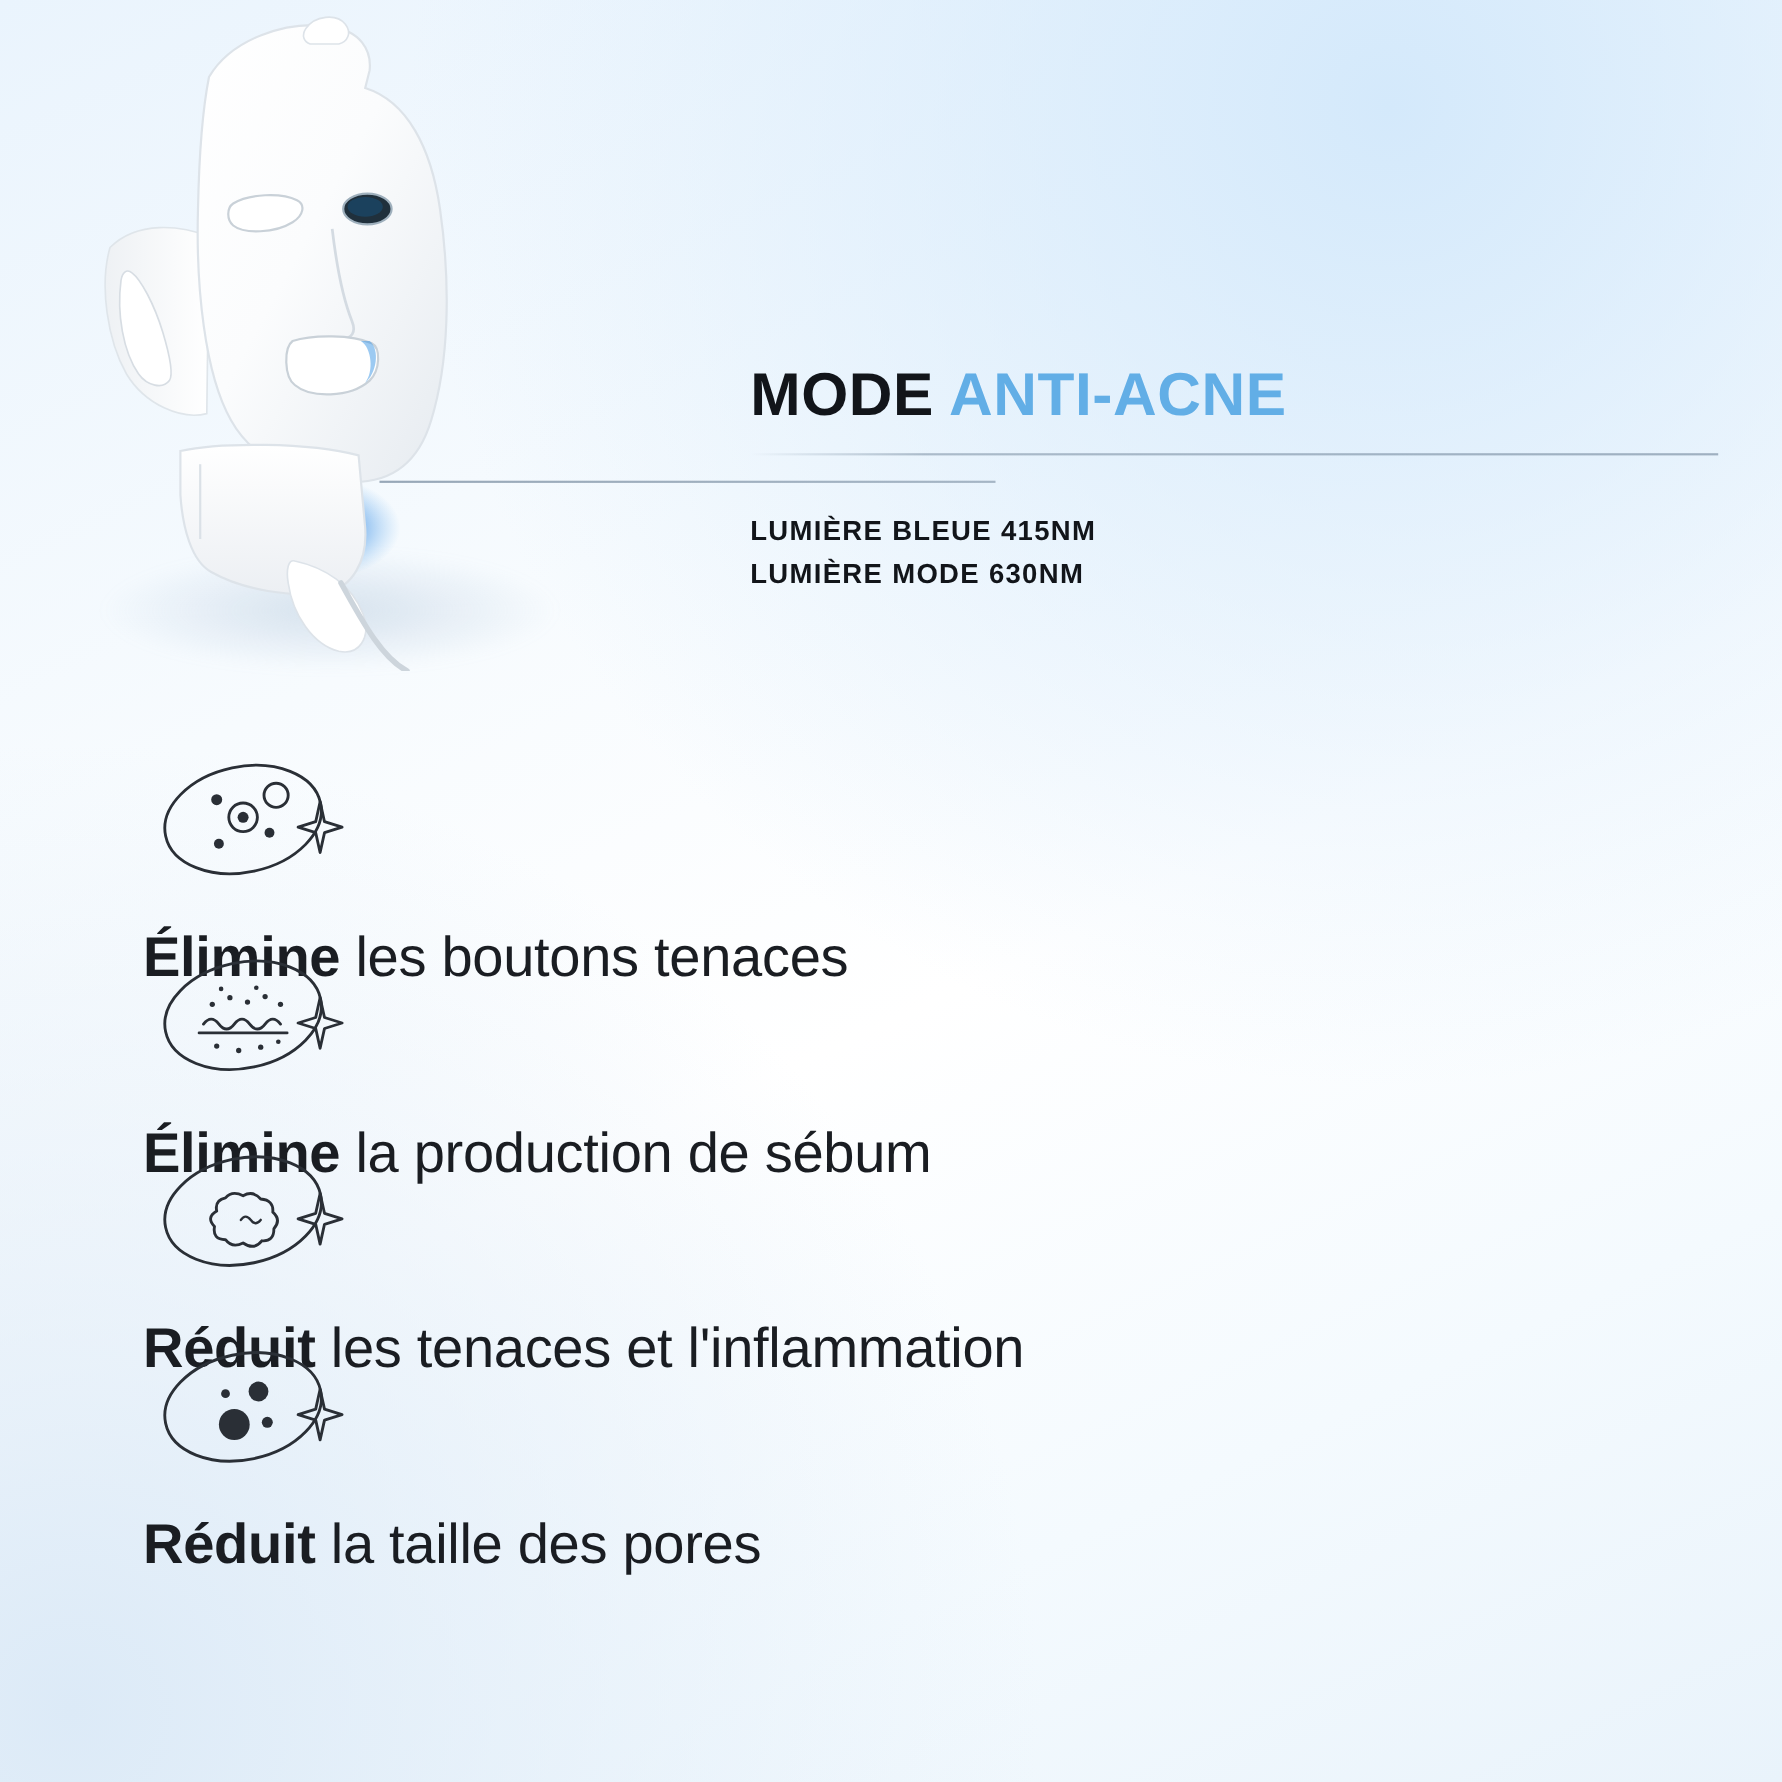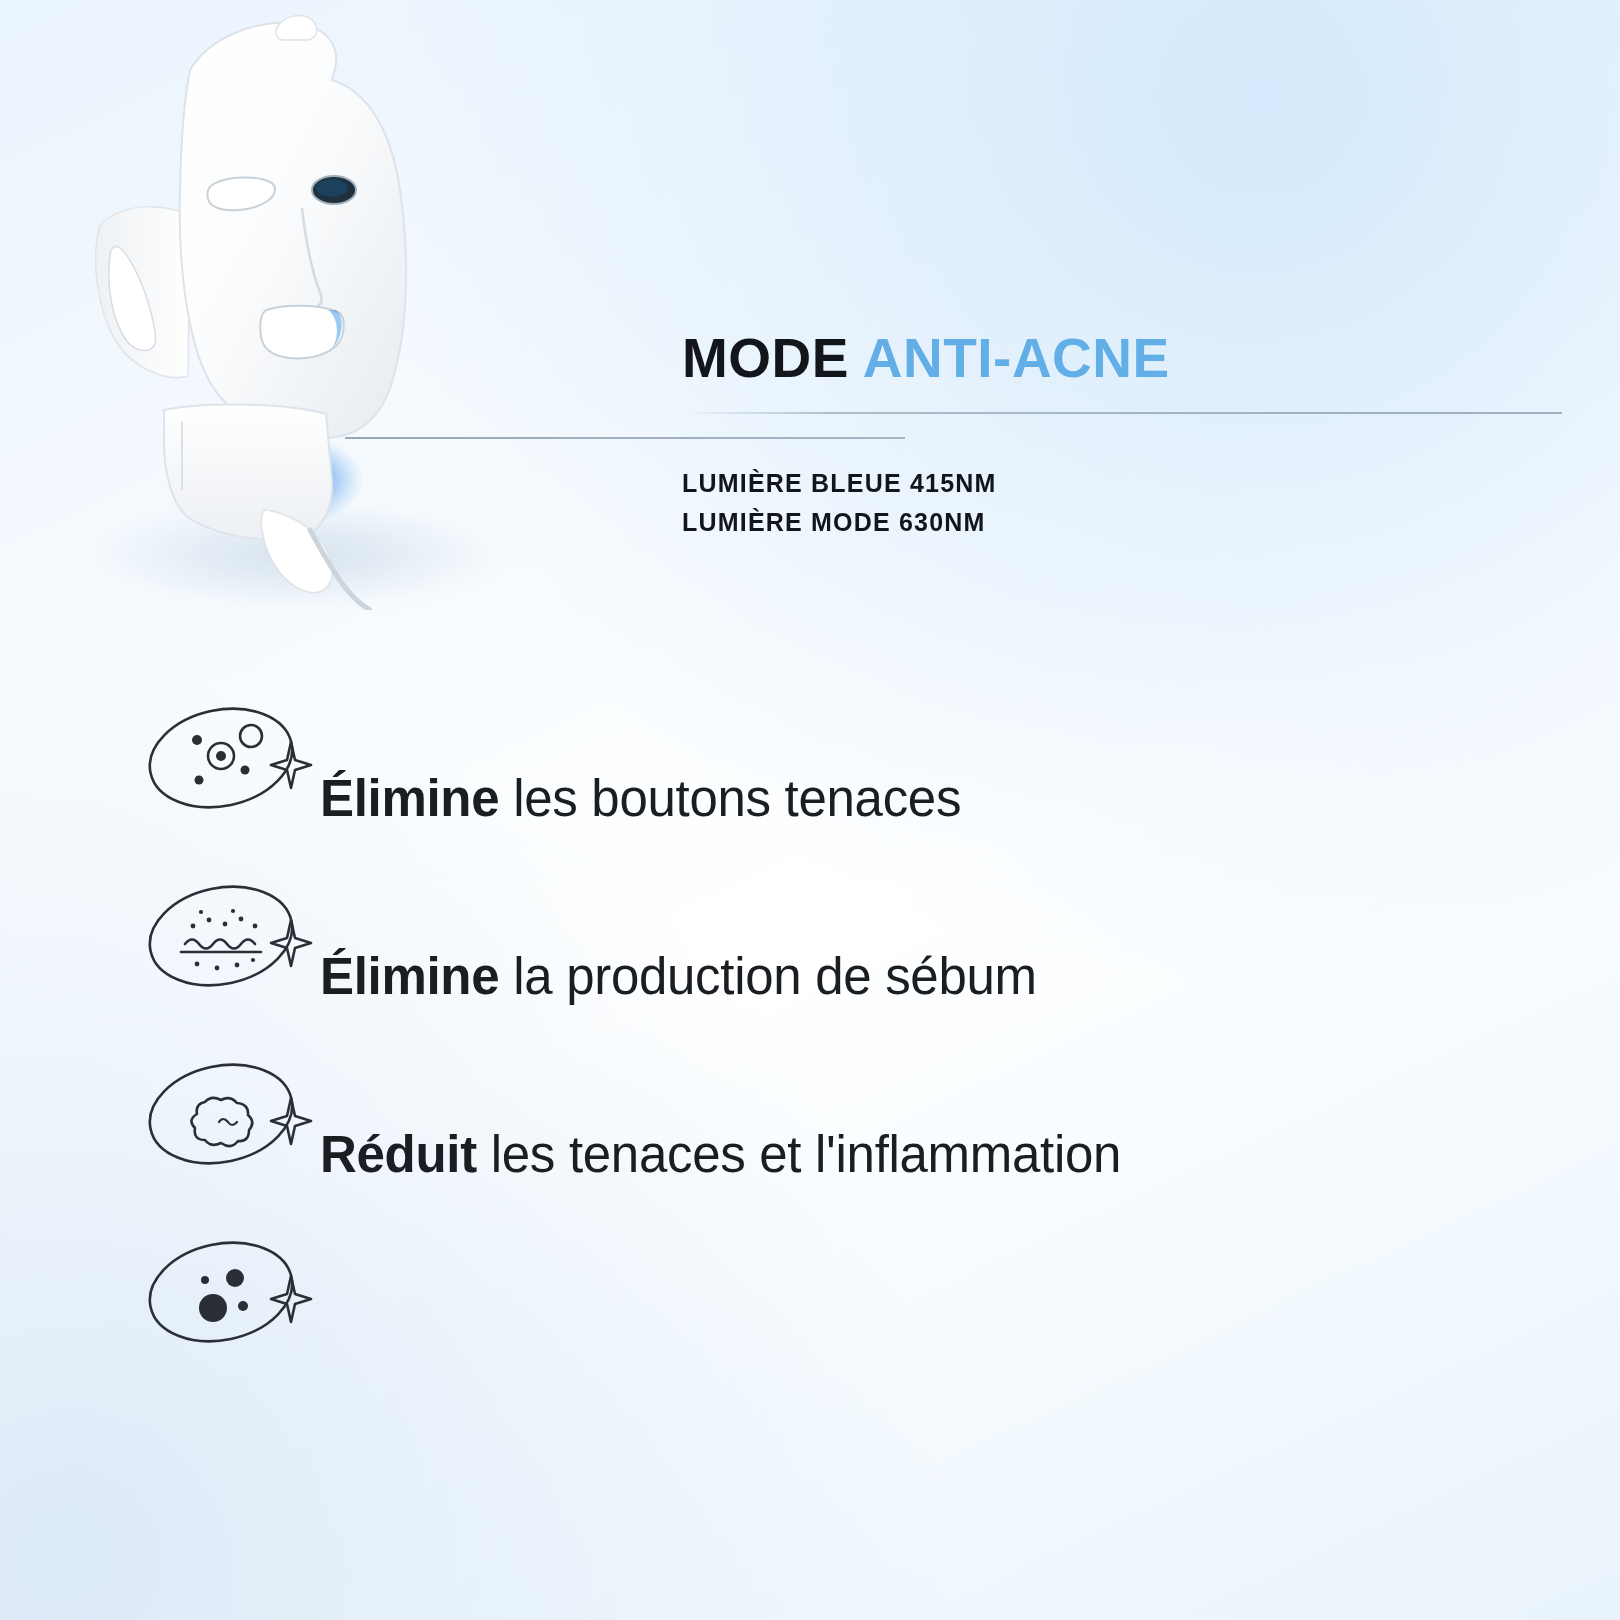--- a/index.html
+++ b/index.html
@@ -95,22 +95,23 @@
 
   
   .features {
     position: absolute;
     left: 130px;
     top: 650px;
     right: 40px;
   }
   .feature {
     display: flex;
-    align-items: flex-end;
+    align-items: flex-start;
     height: 178px;
+    flex-direction: column;
   }
   .feature-icon {
     width: 190px;
     flex: 0 0 190px;
     display: flex;
     align-items: center;
     justify-content: center;
   }
   .feature-text {
     font-size: 51px;
@@ -270,16 +271,19 @@
       <div class="feature-icon">
         <svg width="180" height="140" viewBox="0 0 180 140" xmlns="http://www.w3.org/2000/svg">
           <ellipse cx="86" cy="70" rx="72" ry="48" transform="rotate(-12 86 70)" fill="none" stroke="#2a2f36" stroke-width="2.6"></ellipse>
           <circle cx="78" cy="86" r="14" fill="#2a2f36"></circle>
           <circle cx="100" cy="56" r="9" fill="#2a2f36"></circle>
           <circle cx="108" cy="84" r="5" fill="#2a2f36"></circle>
           <circle cx="70" cy="58" r="4" fill="#2a2f36"></circle>
           <path d="M156 54 L160 72 L176 77 L160 82 L156 100 L152 82 L136 77 L152 72 Z" fill="none" stroke="#2a2f36" stroke-width="2.6" stroke-linejoin="round"></path>
         </svg>
       </div>
+      <div class="feature-text">
+        <b>Réduit</b><span class="rest"> la taille des pores</span>
+      </div>
     </div>
 
   </div>
 </div>
 
 </body></html>

